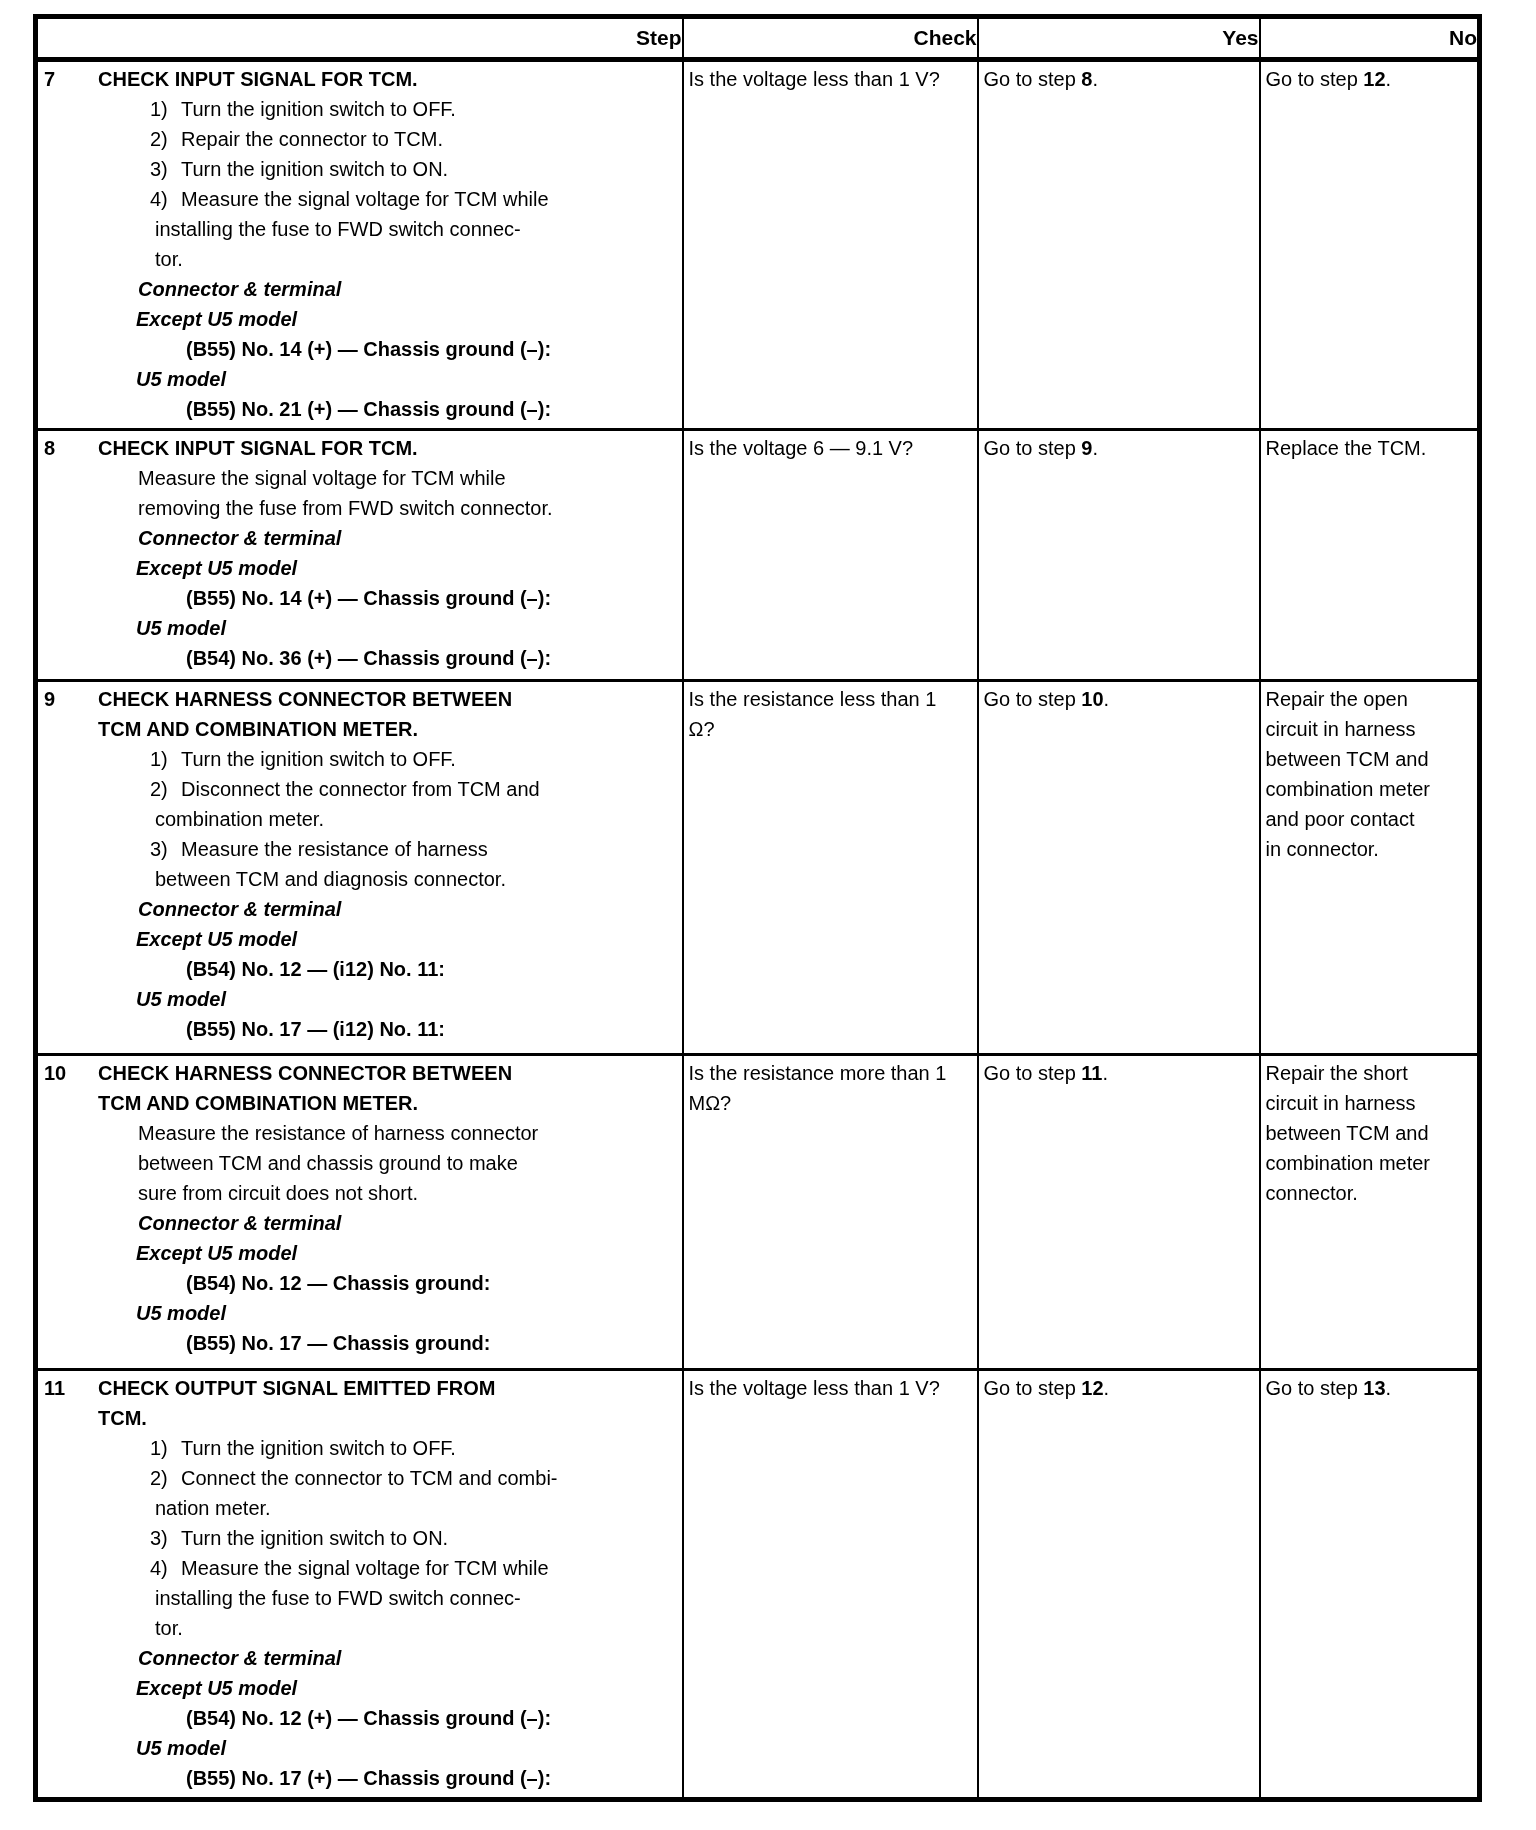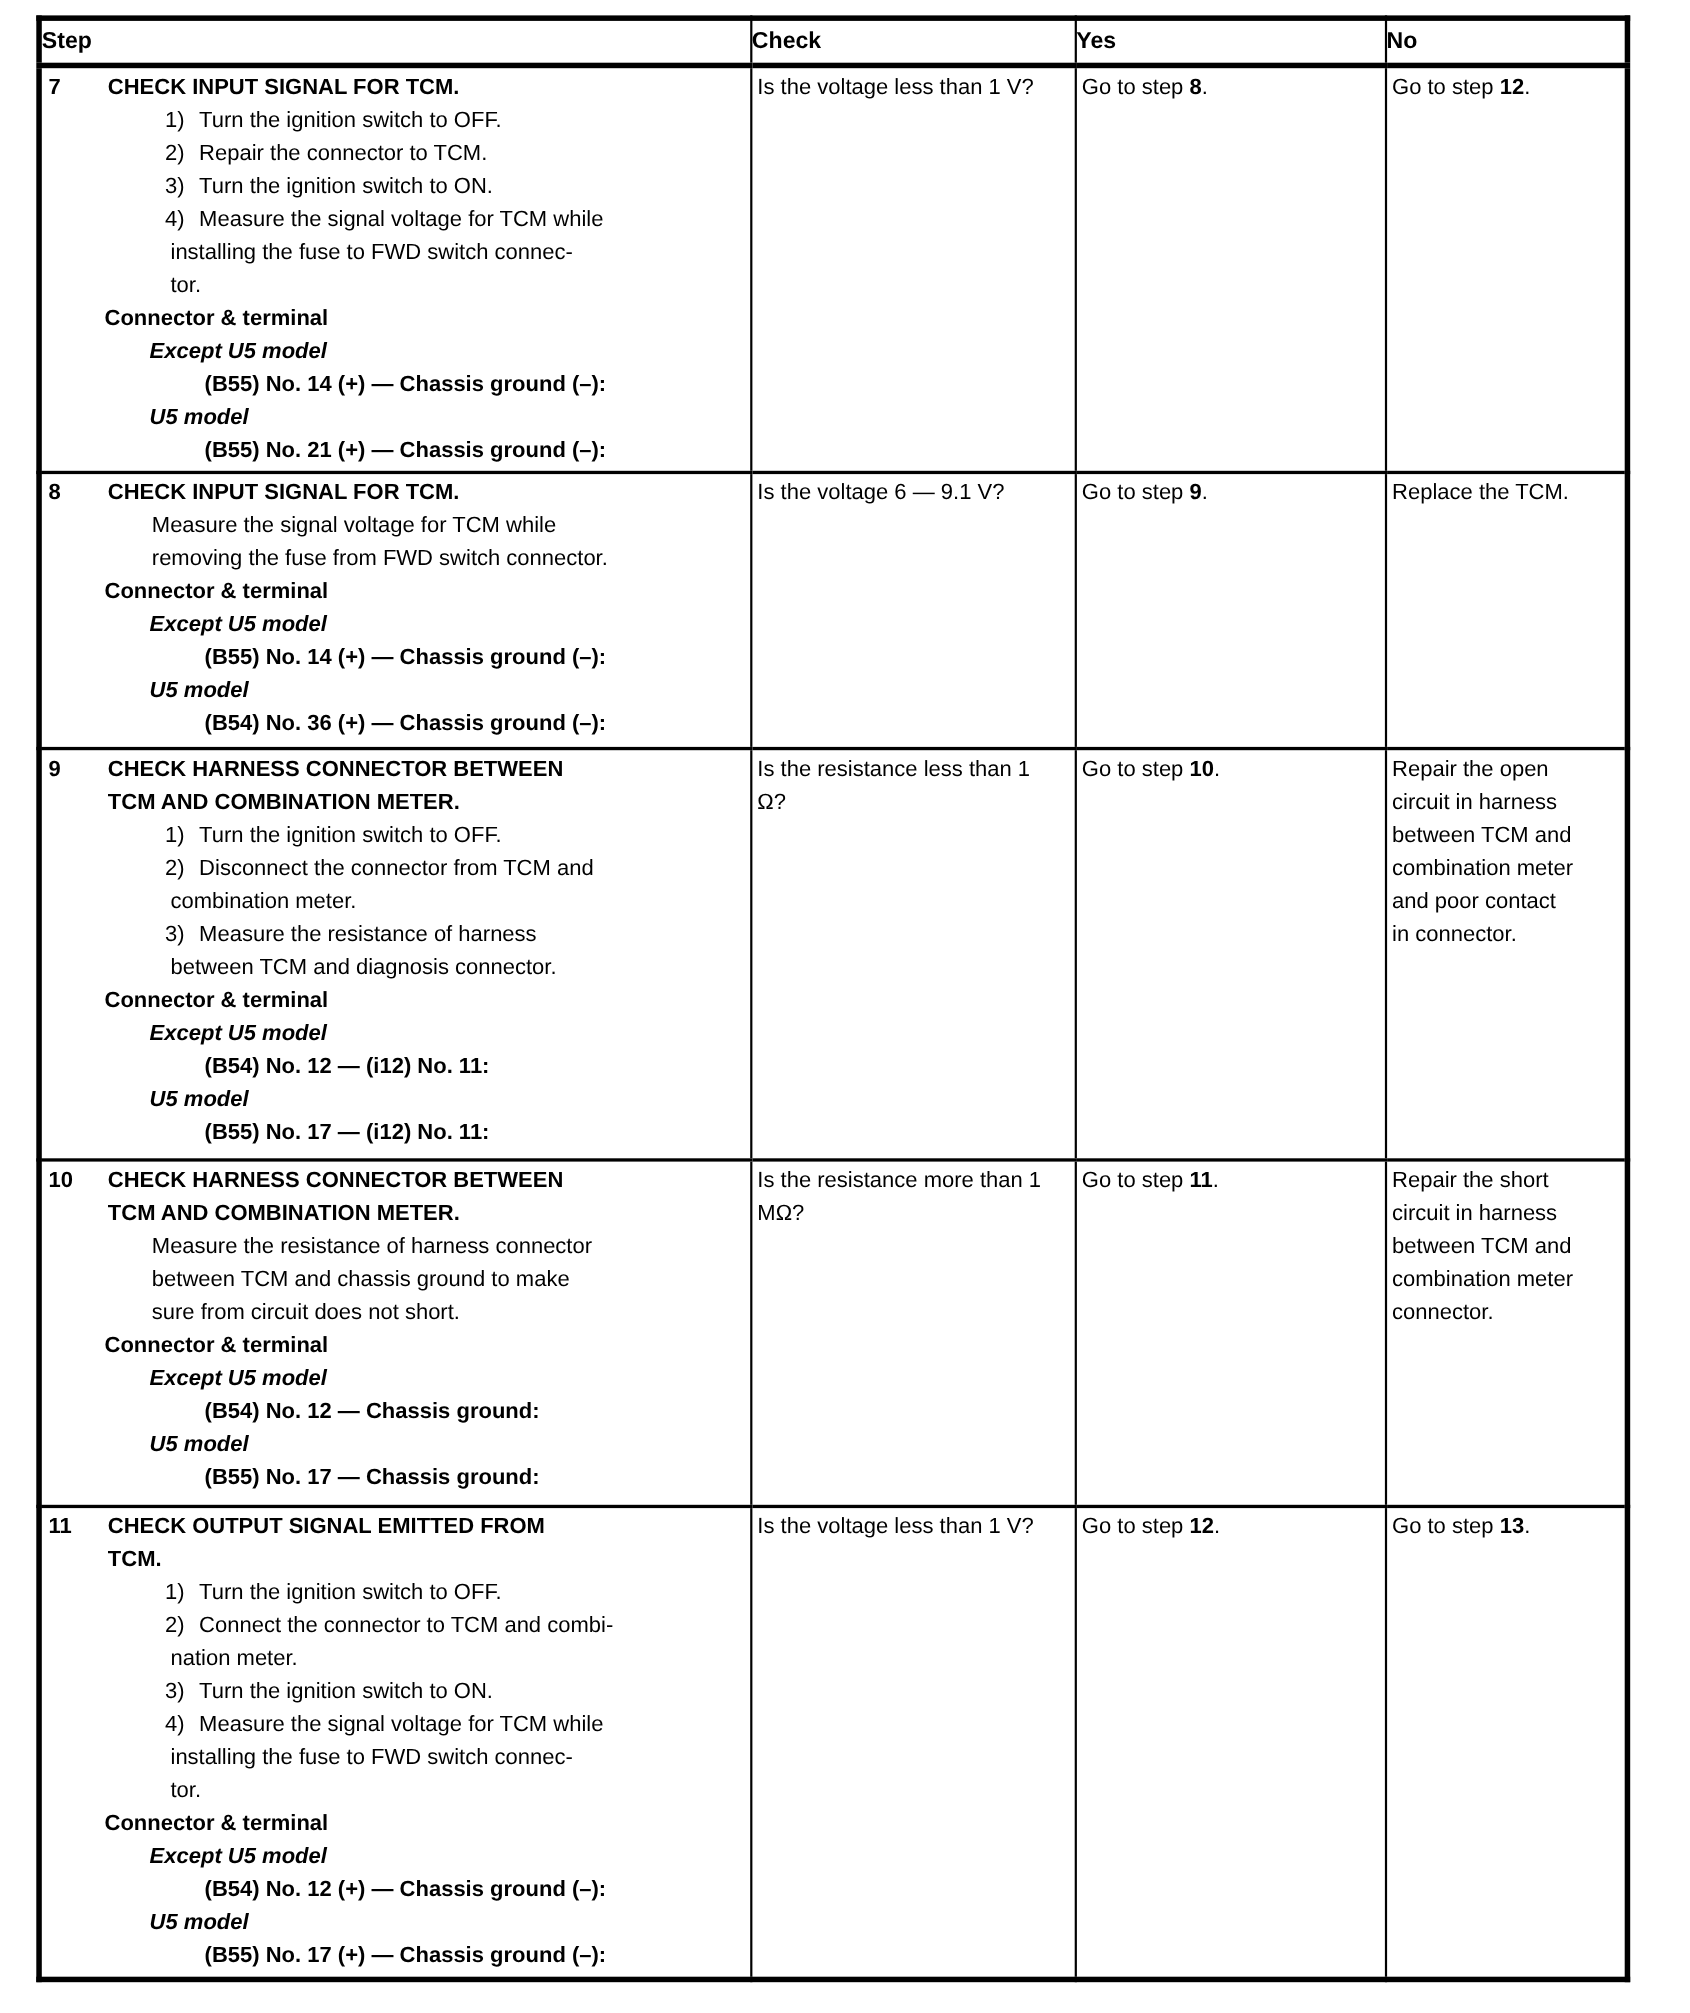--- a/index.html
+++ b/index.html
@@ -20,21 +20,21 @@
     width: 1444px;
     background: #fff;
     border: 5px solid #000;
   }
   .doc-table th {
     border: 2px solid #000;
     border-bottom: 5px solid #000;
     height: 38px;
     font-size: 21px;
     font-weight: 700;
-    text-align: left;
+    text-align: right;
     vertical-align: middle;
     padding: 0;
   }
   .doc-table td {
     border: 2px solid #000;
     border-top: 3px solid #000;
     vertical-align: top;
     font-size: 20px;
     line-height: 30px;
     padding: 2px 5px;
@@ -48,21 +48,21 @@
     position: absolute;
     top: 2px;
     left: 6px;
     font-weight: 700;
   }
   .l-title { font-weight: 700; margin-left: 60px; white-space: nowrap; }
   .l-text  { margin-left: 100px; white-space: nowrap; }
   .l-item  { display: flex; margin-left: 112px; white-space: nowrap; }
   .l-item .marker { flex: 0 0 31px; }
   .l-cont  { margin-left: 117px; white-space: nowrap; }
-  .l-ct    { font-weight: 700; margin-left: 57px; white-space: nowrap; }
+  .l-ct    { font-weight: 700; font-style: italic; margin-left: 100px; white-space: nowrap; }
   .l-model { font-weight: 700; font-style: italic; margin-left: 98px; white-space: nowrap; }
   .l-spec  { font-weight: 700; margin-left: 148px; white-space: nowrap; }
   .action-cell b { font-weight: 700; }
 </style>
 </head>
 <body>
 
 <table class="doc-table">
   <colgroup>
     <col style="width:647px">

